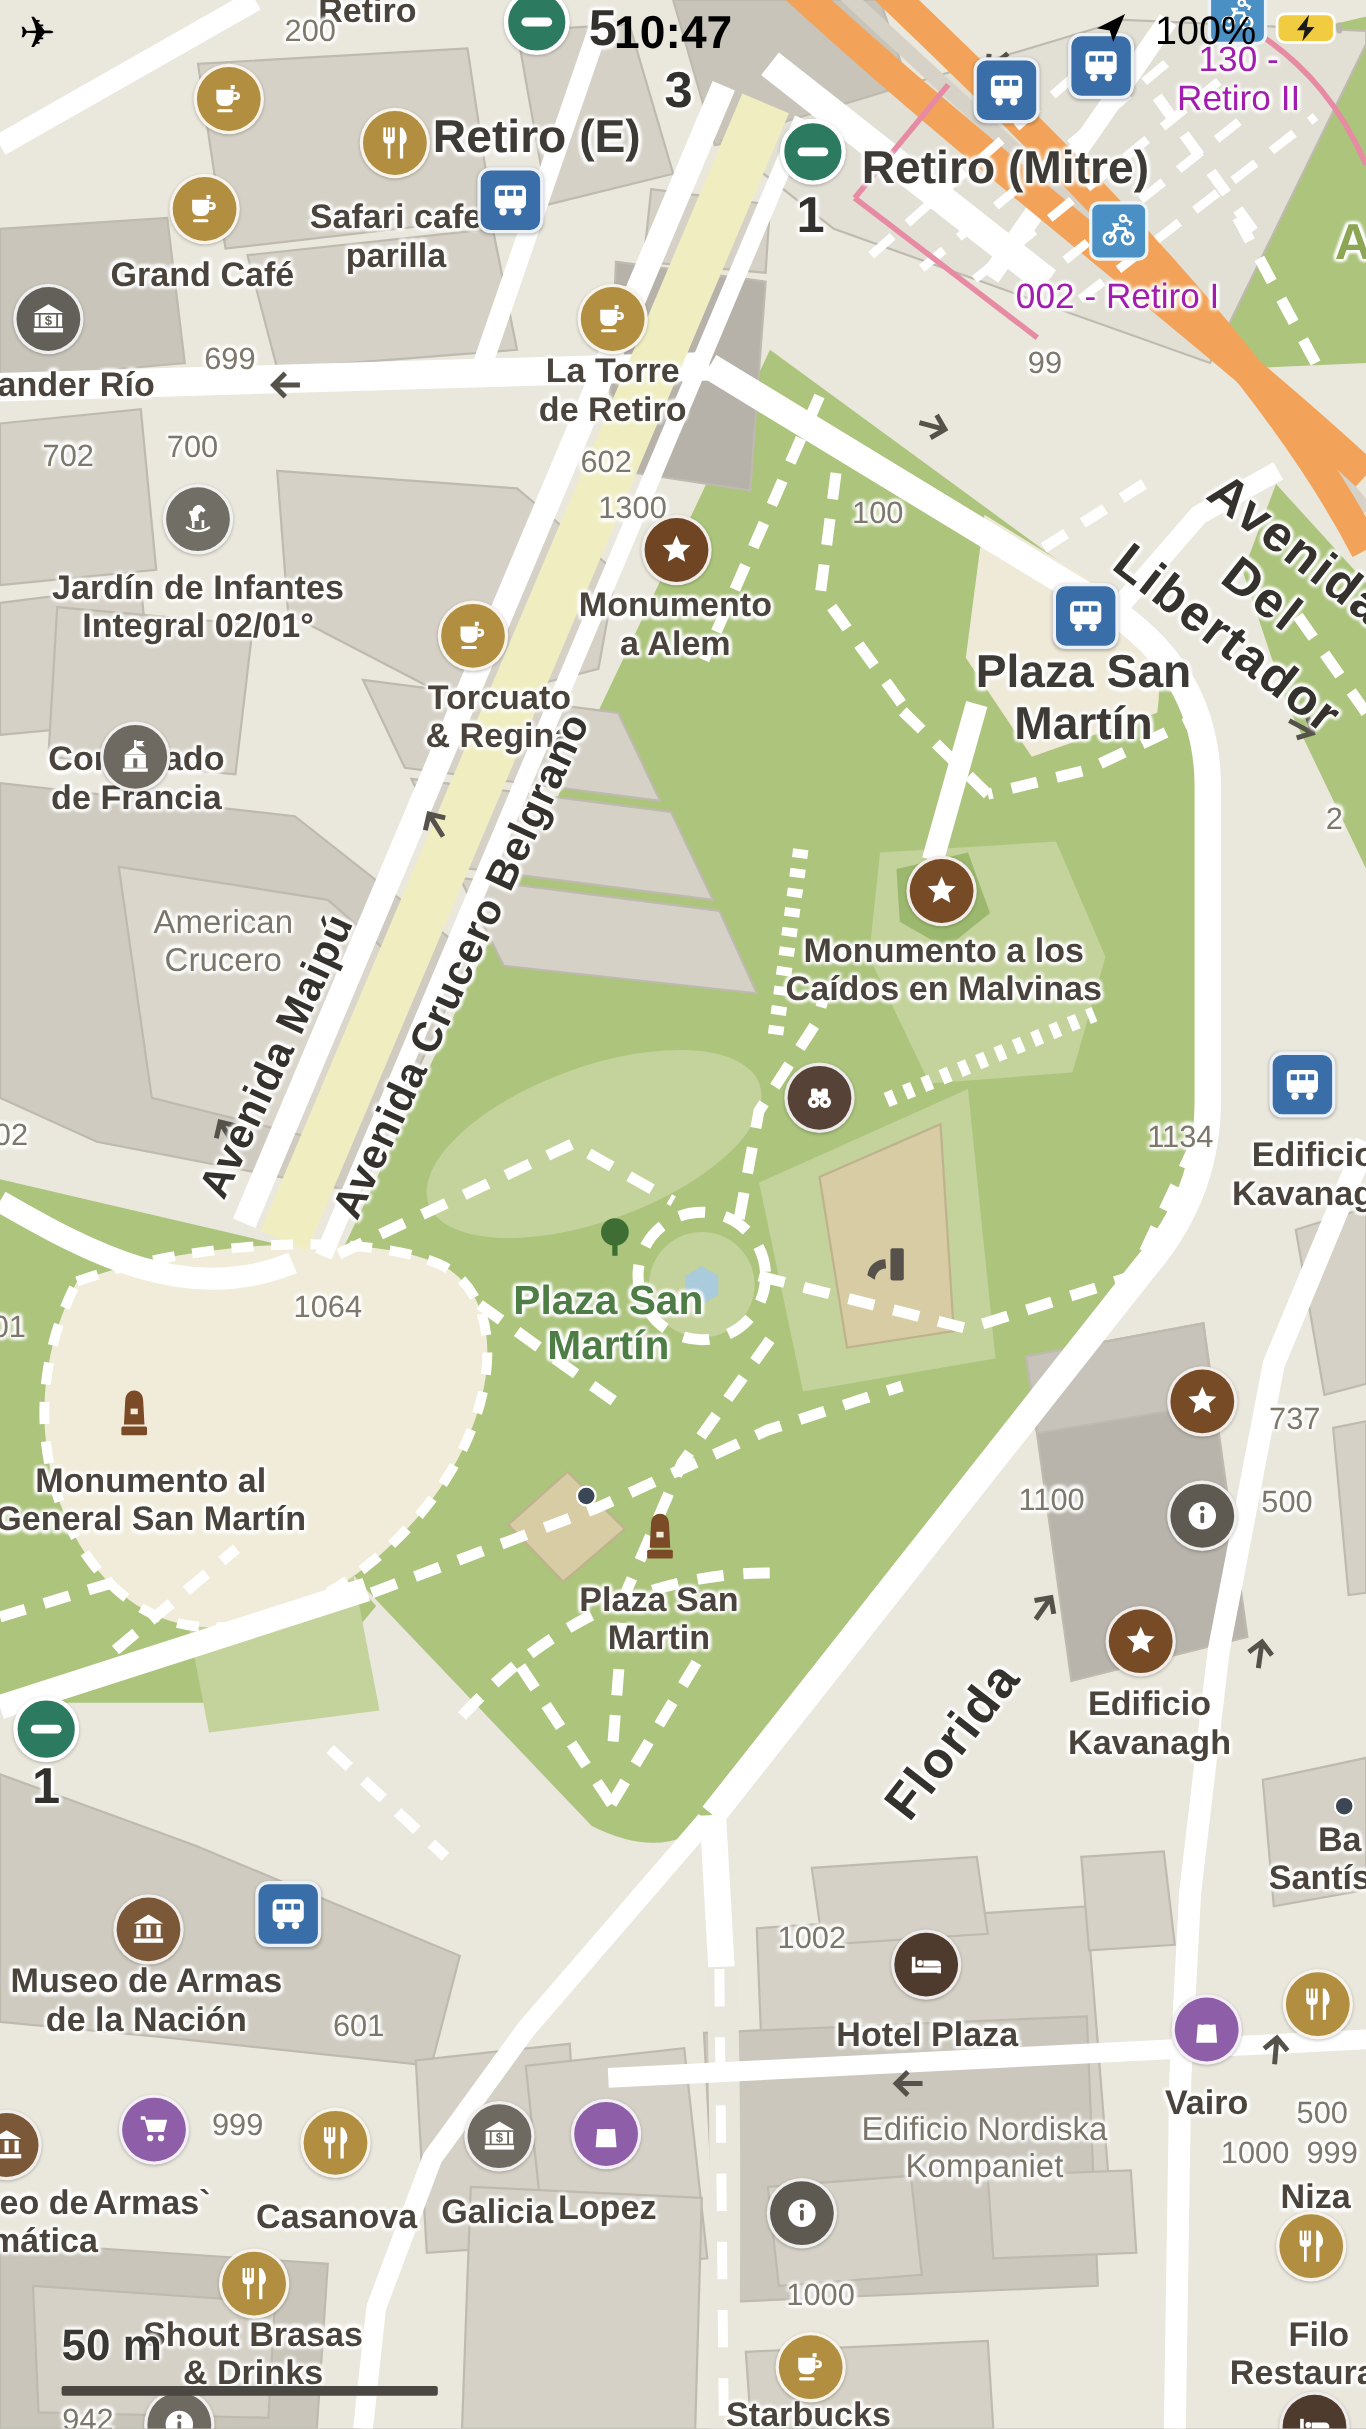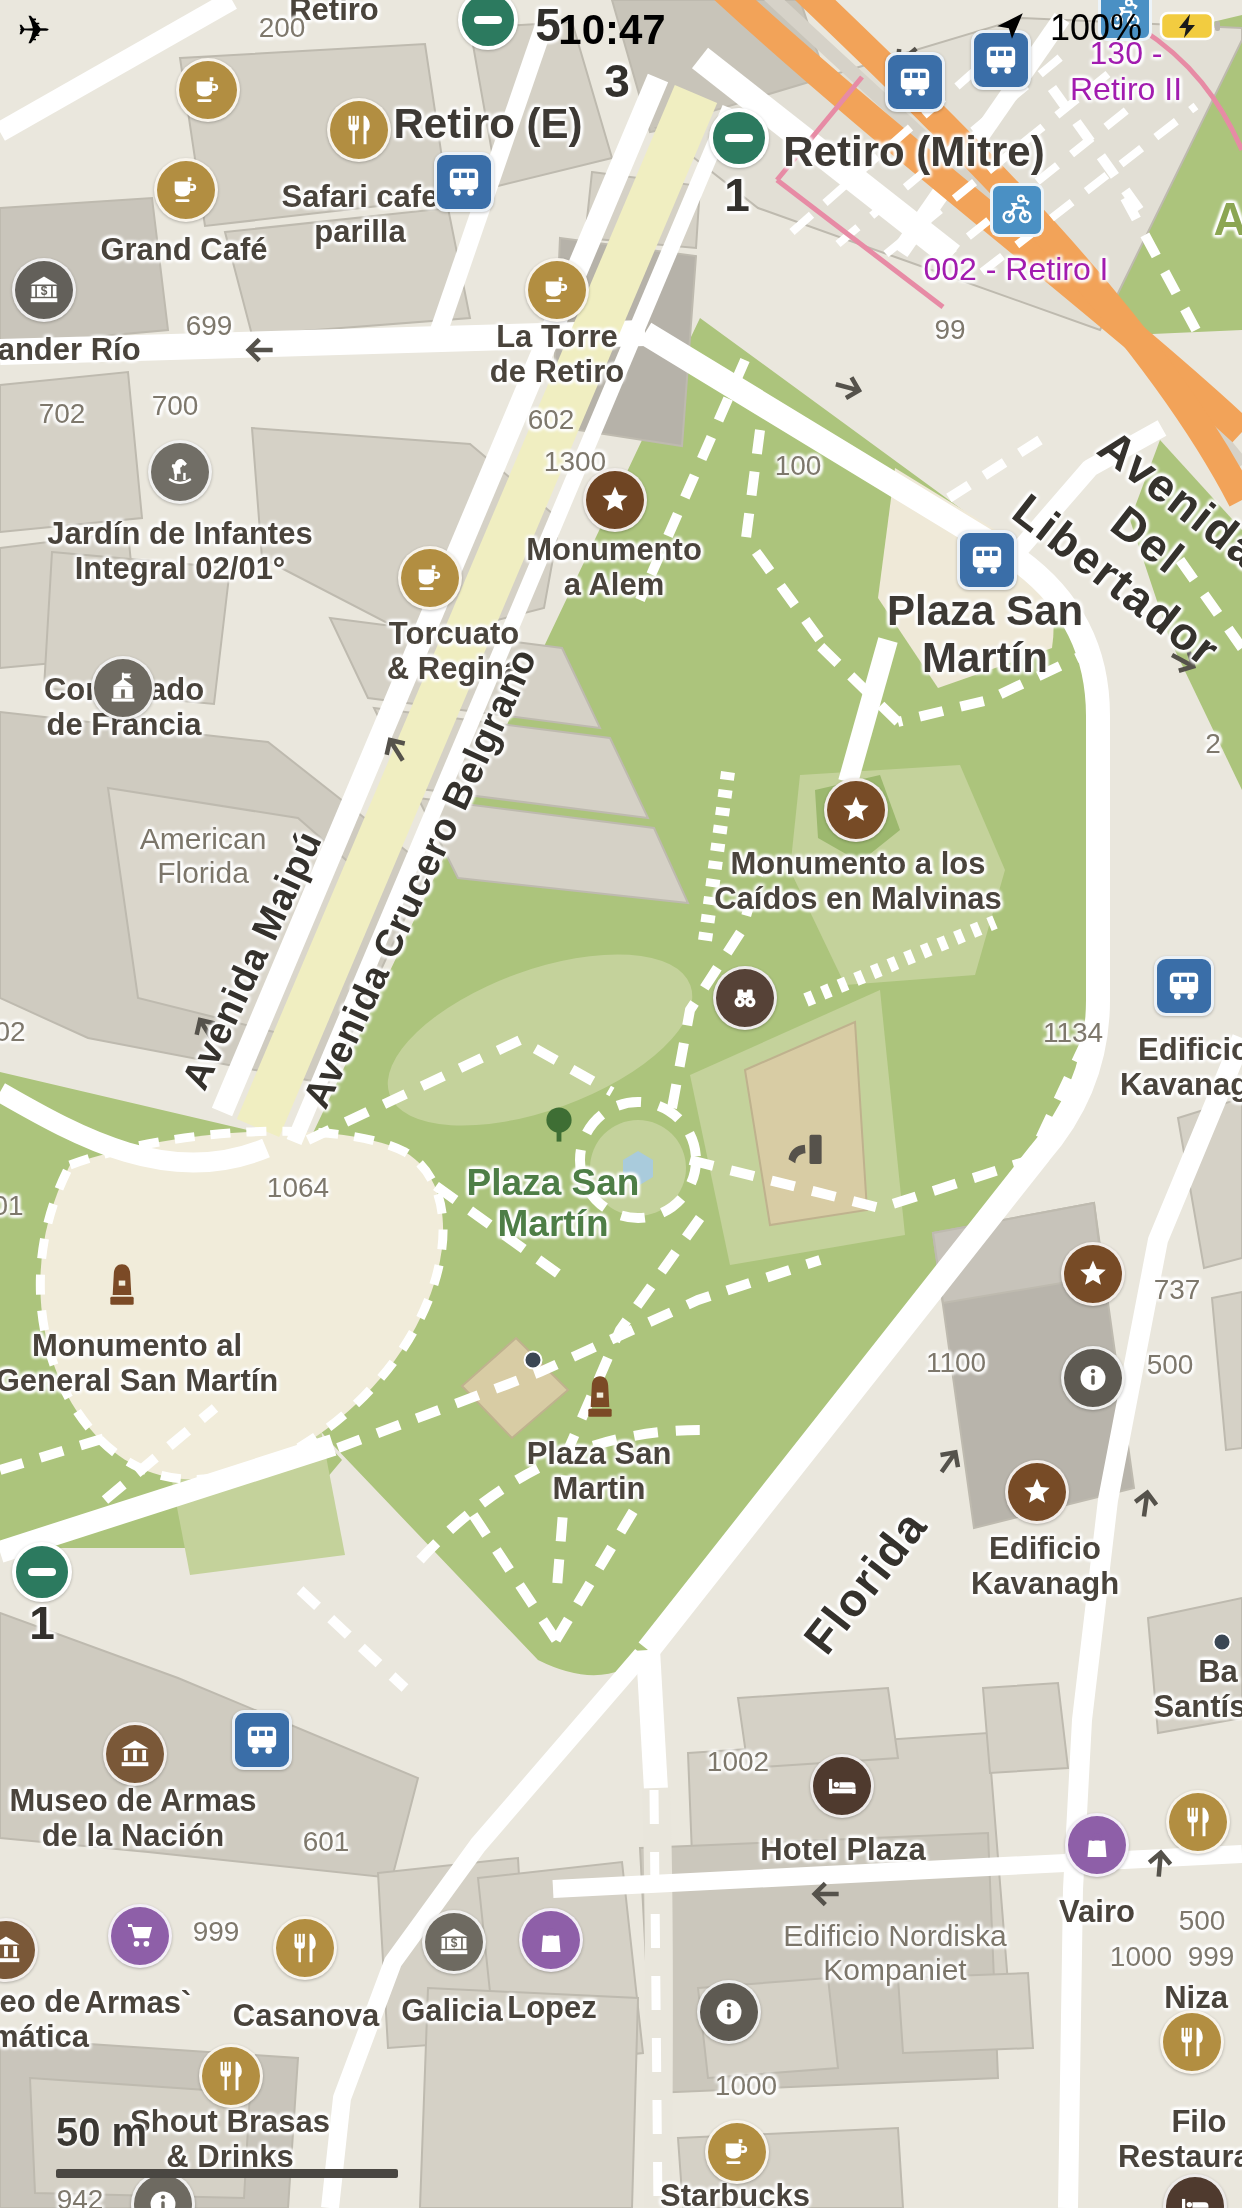--- a/index.html
+++ b/index.html
@@ -236,21 +236,21 @@
       <div class="lbl poi" style="left: 614px; top: 568px;">Monumento
 a Alem</div>
       <div class="lbl poi-big" style="left: 985px; top: 634px;">Plaza San
 Martín</div>
       <div class="lbl poi" style="left: 454px; top: 652px;">Torcuato
 &amp; Regina</div>
       <div class="lbl poi" style="left: 124px; top: 708px;">Consulado
 de Francia</div>
       <div class="lbl num" style="left: 1213px; top: 744px;">2</div>
       <div class="lbl bldg" style="left: 203px; top: 856px;">American
-Florida</div>
+Crucero</div>
       <div class="lbl poi" style="left: 858px; top: 882px;">Monumento a los
 Caídos en Malvinas</div>
       <div class="lbl num" style="left: 1073px; top: 1033px;">1134</div>
       <div class="lbl poi" style="left: 1194px; top: 1068px;">Edificio
 Kavanagh</div>
       <div class="lbl num" style="left: 8px; top: 1206px;">01</div>
       <div class="lbl num" style="left: 10px; top: 1032px;">02</div>
       <div class="lbl num" style="left: 298px; top: 1188px;">1064</div>
       <div class="lbl park" style="left: 553px; top: 1203px;">Plaza San
 Martín</div>

